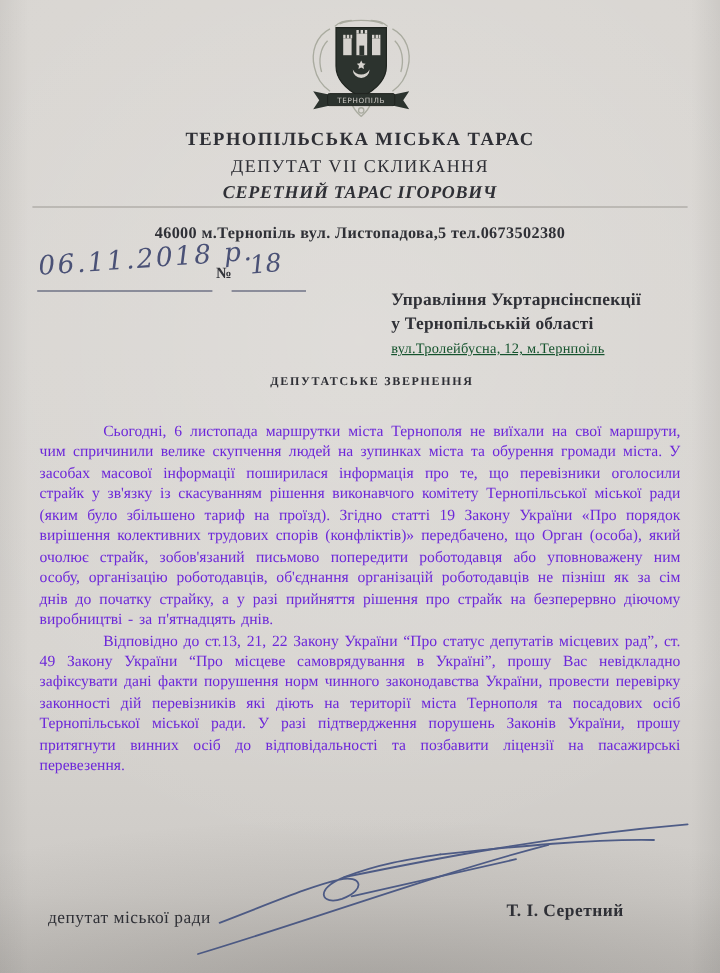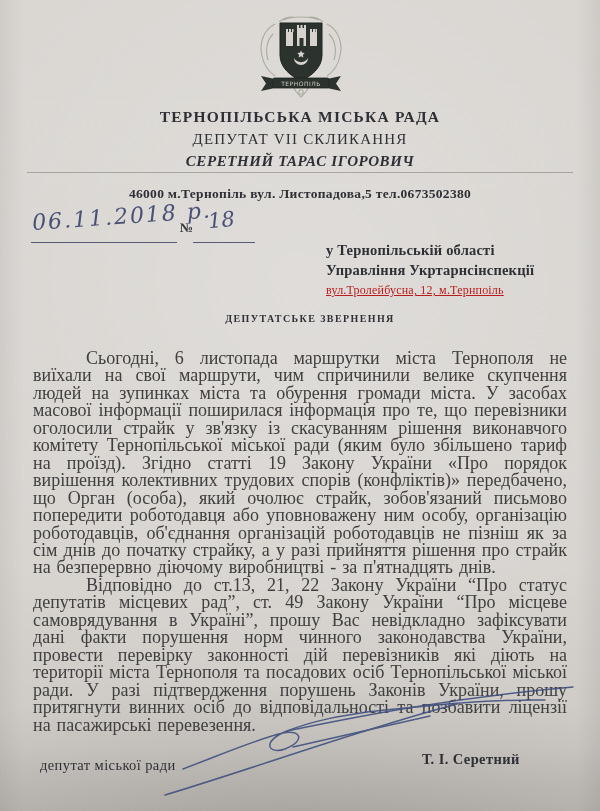--- a/index.html
+++ b/index.html
@@ -46,30 +46,30 @@
     font-size:22px;letter-spacing:2px;
     transform:rotate(-4deg);transform-origin:left bottom;
   }
   .u1{position:absolute;left:1px;top:34px;width:146px;border-top:1.4px solid #555a72;}
   .no-sign{position:absolute;left:150px;top:12px;font-size:13px;font-weight:bold;color:#34353b;}
   .hand-no{position:absolute;left:178px;top:0px;font-size:21px;transform:rotate(-5deg);}
   .u2{position:absolute;left:163px;top:34px;width:62px;border-top:1.4px solid #555a72;}
 
   .addressee{left:326px;top:241px;width:250px;line-height:19.5px;}
   .addressee .b{font-size:14.5px;font-weight:bold;letter-spacing:0.2px;}
-  .addressee .small{font-size:12px;text-decoration:underline;color:#b91c1c;margin-top:1px;letter-spacing:0.2px;}
+  .addressee .small{font-size:12px;text-decoration:underline;color:#14532d;margin-top:1px;letter-spacing:0.2px;}
 
   .title{top:313px;font-size:10px;font-weight:bold;letter-spacing:1.4px;padding-left:10px;}
 
   .bodytext{left:33px;top:350px;width:534px;}
   .bodytext p{
     margin:0;
-    font-size:18px;line-height:17.45px;
+    font-size:13px;line-height:17.45px;
     text-align:justify;text-indent:53px;
-    color:#404040;
+    color:#6d28d9;
     word-spacing:1.5px;
   }
 
   .sig-label{left:40px;top:757px;font-size:14.5px;font-weight:normal;letter-spacing:0.4px;}
   .sig-name{left:422px;top:751px;font-size:14.5px;font-weight:bold;letter-spacing:0.4px;}
   .sig-svg{left:25px;top:683px;width:555px;height:120px;}
 
   svg text{font-family:"DejaVu Sans", sans-serif;}
 </style>
 </head>
@@ -113,37 +113,37 @@
   </g>
 
   <g>
     <path d="M8,62 l14,3 v9 l-14,3 l5,-7.5 z" fill="#2c332e"></path>
     <path d="M88,62 l-14,3 v9 l14,3 l-5,-7.5 z" fill="#2c332e"></path>
     <rect x="20" y="64" width="56" height="10" rx="1.5" fill="#2c332e" stroke="#1f241f" stroke-width="0.8"></rect>
     <text x="48" y="71.5" text-anchor="middle" font-size="6" fill="#cfccc7" letter-spacing="0.5">ТЕРНОПІЛЬ</text>
   </g>
 </svg>
 
-<div class="abs center ink hline1">ТЕРНОПІЛЬСЬКА МІСЬКА РАДА</div>
+<div class="abs center ink hline1">ТЕРНОПІЛЬСЬКА МІСЬКА ТАРАС</div>
 <div class="abs center ink hline2">ДЕПУТАТ VII СКЛИКАННЯ</div>
 <div class="abs center ink hline3">СЕРЕТНИЙ ТАРАС ІГОРОВИЧ</div>
 <div class="abs rule"></div>
 <div class="abs center ink addr">46000 м.Тернопіль вул. Листопадова,5 тел.0673502380</div>
 
 <div class="abs dateblock">
   <span class="hand hand-date">06.11.2018 р.</span>
   <span class="u1"></span>
   <span class="no-sign">№</span>
   <span class="hand hand-no">18</span>
   <span class="u2"></span>
 </div>
 
 <div class="abs ink addressee">
+  <div class="b">Управління Укртарнсінспекції</div>
   <div class="b">у Тернопільській області</div>
-  <div class="b">Управління Укртарнсінспекції</div>
   <div class="small">вул.Тролейбусна, 12, м.Тернпоіль</div>
 </div>
 
 <div class="abs center ink title">ДЕПУТАТСЬКЕ ЗВЕРНЕННЯ</div>
 
 <div class="abs bodytext">
   <p>Сьогодні, 6 листопада маршрутки міста Тернополя не виїхали на свої маршрути, чим спричинили велике скупчення людей на зупинках міста та обурення громади міста. У засобах масової інформації поширилася інформація про те, що перевізники оголосили страйк у зв'язку із скасуванням рішення виконавчого комітету Тернопільської міської ради (яким було збільшено тариф на проїзд). Згідно статті 19 Закону України «Про порядок вирішення колективних трудових спорів (конфліктів)» передбачено, що Орган (особа), який очолює страйк, зобов'язаний письмово попередити роботодавця або уповноважену ним особу, організацію роботодавців, об'єднання організацій роботодавців не пізніш як за сім днів до початку страйку, а у разі прийняття рішення про страйк на безперервно діючому виробництві - за п'ятнадцять днів.</p>
   <p>Відповідно до ст.13, 21, 22 Закону України “Про статус депутатів місцевих рад”, ст. 49 Закону України “Про місцеве самоврядування в Україні”, прошу Вас невідкладно зафіксувати дані факти порушення норм чинного законодавства України, провести перевірку законності дій перевізників які діють на території міста Тернополя та посадових осіб Тернопільської міської ради. У разі підтвердження порушень Законів України, прошу притягнути винних осіб до відповідальності та позбавити ліцензії на пасажирські перевезення.</p>
 </div>
 

